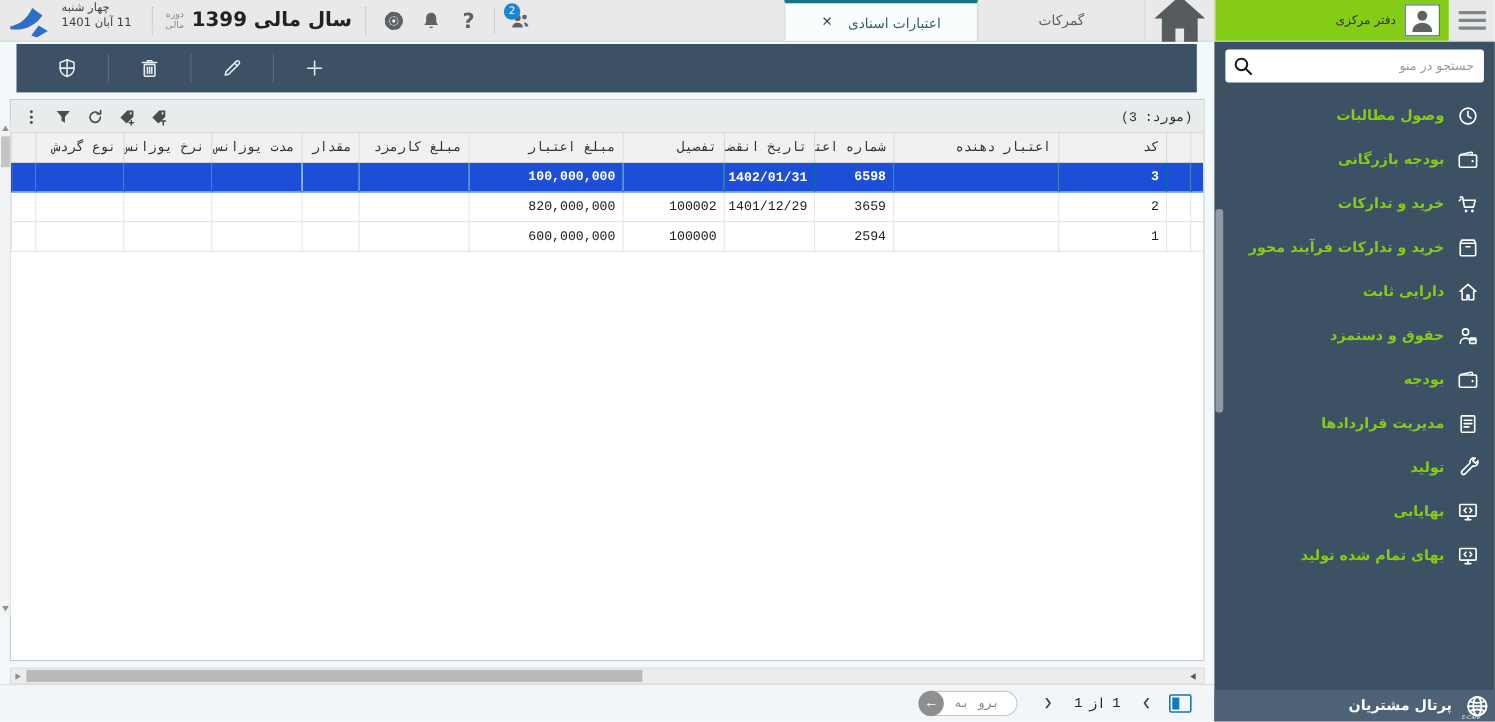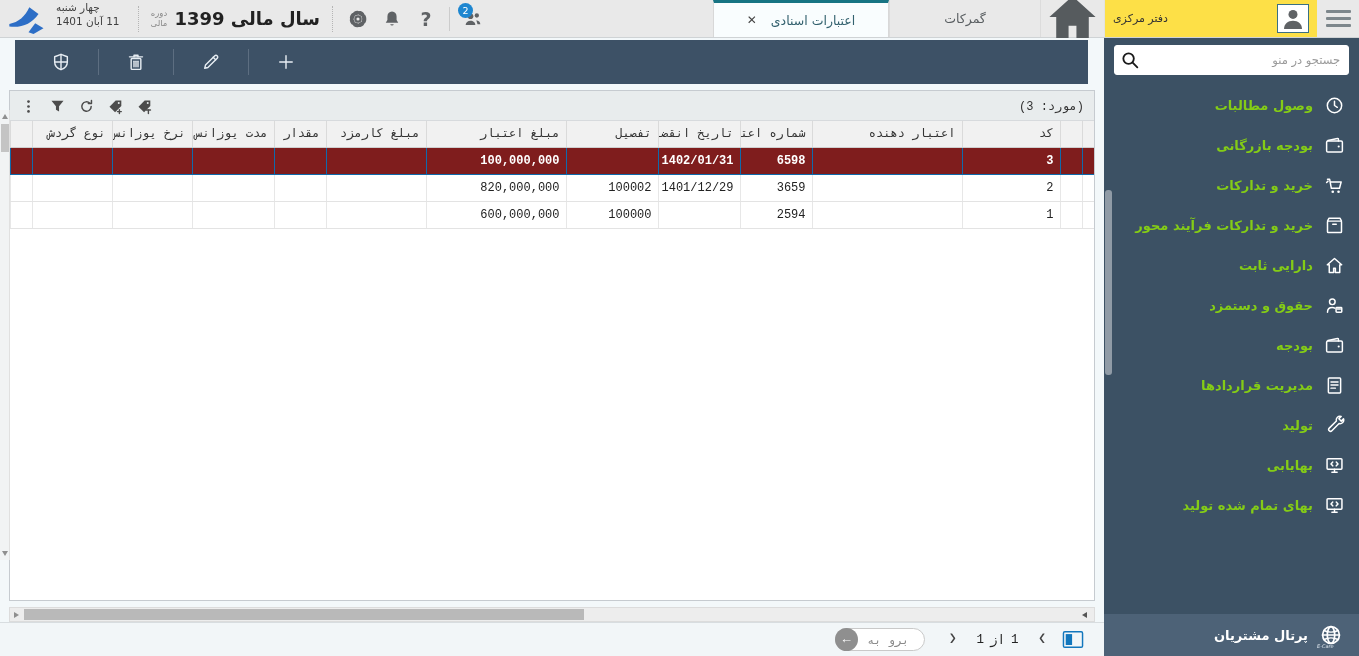--- a/index.html
+++ b/index.html
@@ -7,22 +7,22 @@
     font-family:"DejaVu Sans", sans-serif; }
   body { position:relative; direction:rtl; }
 
   
   .topbar { position:absolute; top:0; left:0; width:1359px; height:38px;
     background:#e9e9e9; border-bottom:1px solid #cfd3d5; display:flex;
     flex-direction:row; align-items:stretch; }
   .hamburger { width:42px; display:flex; flex-direction:column; justify-content:center;
     align-items:center; gap:4px; cursor:pointer; }
   .hamburger i { display:block; width:25px; height:3px; background:#7d878c; border-radius:1px; }
-  .office-seg { width:213px; background:#fde047; display:flex; align-items:center;
-    padding:0 8px; gap:8px; border-left:1px solid #e2e2e2;justify-content:space-between; }
+  .office-seg { width:213px; background:#84cc16; display:flex; align-items:center;
+    padding:0 8px; gap:8px; border-left:1px solid #e2e2e2; }
   .avatar-box { width:32px; height:29px; border:1px solid #3a7083; background:#fff;
     display:flex; align-items:center; justify-content:center; color:#5f6265; }
   .office-label { font-size:11px; color:#333; }
   .home-btn { width:64px; display:flex; align-items:center; justify-content:center;
     color:#565b5e; border-left:1px solid #dcdcdc; cursor:pointer; }
   .tab { display:flex; align-items:center; justify-content:center; gap:14px;
     font-size:12.5px; cursor:pointer; }
   .tab.inactive { width:151px; color:#5a5f62; border-left:1px solid #dcdcdc; }
   .tab.active { width:176px; background:#f9fdfe; color:#33616e;
     border-top:3px solid #177483; border-left:1px solid #d8d8d8; border-right:1px solid #d8d8d8; }
@@ -66,21 +66,21 @@
   .gridbar-icons svg { width:17px; height:17px; }
   .grid-count { position:absolute; right:10px; top:0; height:30px; display:flex;
     align-items:center; font-size:12px; color:#333; }
 
   table.data { border-collapse:collapse; table-layout:fixed; width:100%; font-size:12px; }
   table.data th { background:#f1f1f1; color:#333; font-weight:normal; height:26px;
     border-bottom:1px solid #cfcfcf; border-left:1px solid #dadada;
     text-align:right; padding:0 6px; white-space:nowrap; overflow:hidden; cursor:pointer; }
   table.data td { height:27px; border-bottom:1px solid #e3e3e3; border-left:1px solid #e7e7e7;
     padding:0 6px; color:#222; text-align:right; white-space:nowrap; overflow:hidden; }
-  tr.selected td { background:#7f1d1d; color:#fff; font-weight:bold;
+  tr.selected td { background:#1d4ed8; color:#fff; font-weight:bold;
     border-left:1px solid #0f6aab; border-bottom:1px solid #0f6aab; }
 
   
   .vscroll { position:absolute; top:110px; left:0; width:10px; height:450px;
     background:#f1f3f4; border-right:1px solid #e0e0e0; }
   .vscroll .thumb { position:absolute; top:14px; left:1px; width:8px; height:28px; background:#c4c4c4; }
   .arr { width:0; height:0; position:absolute; left:2px; }
   .arr.up { top:4px; border-left:3.5px solid transparent; border-right:3.5px solid transparent;
     border-bottom:5px solid #8f8f8f; }
   .arr.down { bottom:4px; border-left:3.5px solid transparent; border-right:3.5px solid transparent;
@@ -120,22 +120,22 @@
     background:#fff; font-size:11.5px; color:#333; padding:0 8px 0 30px;
     direction:rtl; text-align:right; font-family:"DejaVu Sans", sans-serif; }
   .search-input::placeholder { color:#9a9a9a; }
   .search-ic { position:absolute; left:6px; top:5px; width:20px; height:20px; color:#1a1a1a; }
   .menu { }
   .menu-item { height:40px; display:flex; align-items:center; padding-right:14px;
     gap:11px; cursor:pointer; color:#84cc16; }
   .menu-item .mi-icon { width:21px; height:21px; flex:0 0 21px; color:#fff; }
   .menu-item .mi-icon svg { width:21px; height:21px; }
   .menu-item .mi-label { font-size:13px; font-weight:bold; white-space:nowrap; }
-  .sb-footer { position:absolute; bottom:0; left:0; width:100%; height:42px;
-    background:#4d6277; display:flex; align-items:center; padding-right:16px; gap:11px;
+  .sb-footer { position:absolute; bottom:0; left:0; width:100%; height:29px;
+    background:#4d6277; display:flex; align-items:center; padding-right:4px; gap:11px;
     color:#fff; cursor:pointer; }
   .sb-footer .mi-icon { width:24px; height:24px; color:#fff; position:relative; }
   .sb-footer .mi-icon svg { width:24px; height:24px; }
   .ecare { position:absolute; bottom:-2px; left:-2px; font-size:5px; color:#dfe7ee;
     direction:ltr; font-style:italic; }
   .sb-thumb { position:absolute; left:1px; top:152px; width:7px; height:185px;
     background:#99a3ad; border-radius:3px; opacity:.9; }
 </style>
 </head>
 <body>

